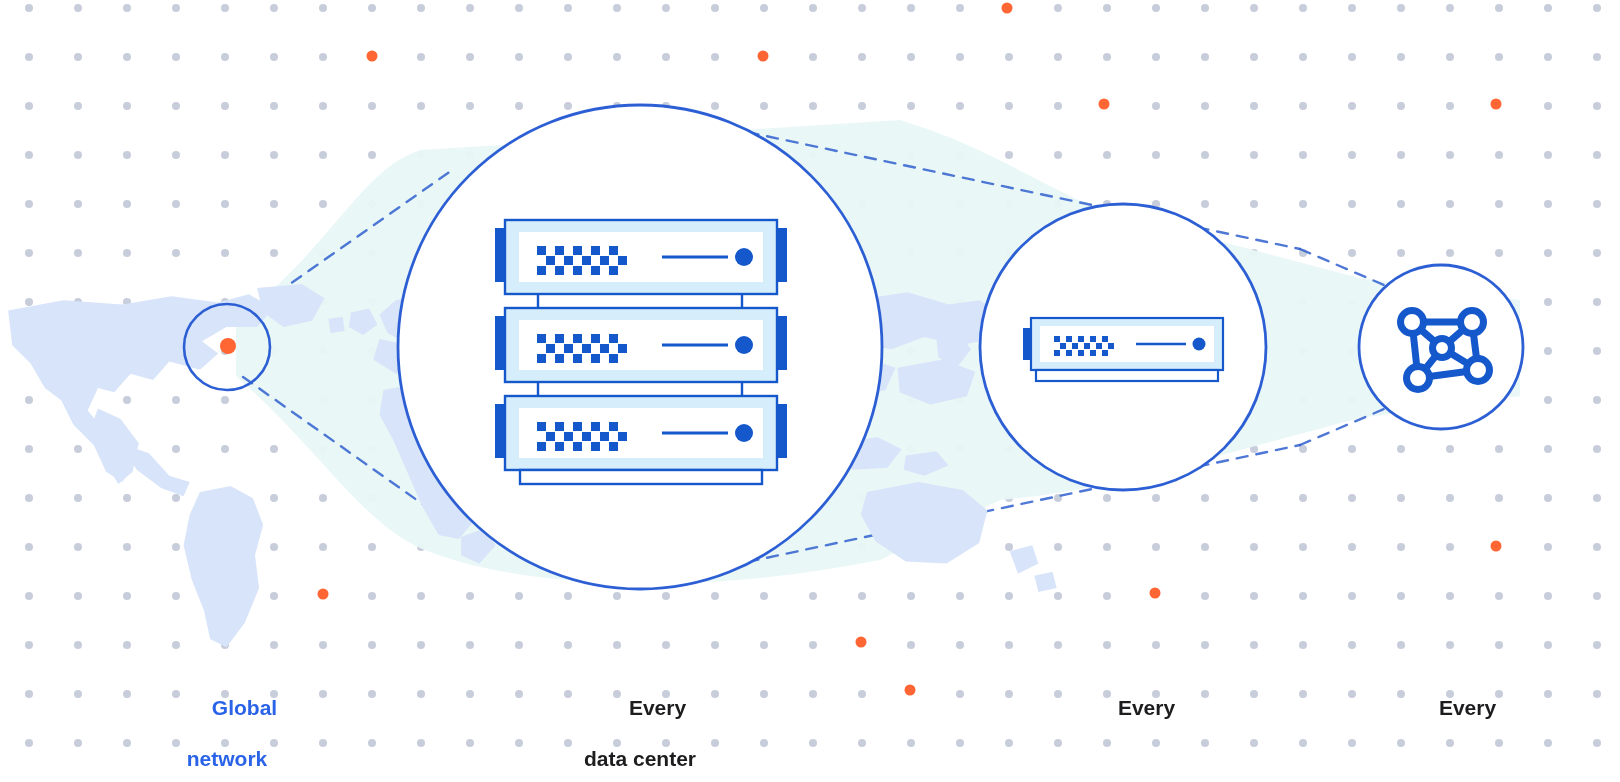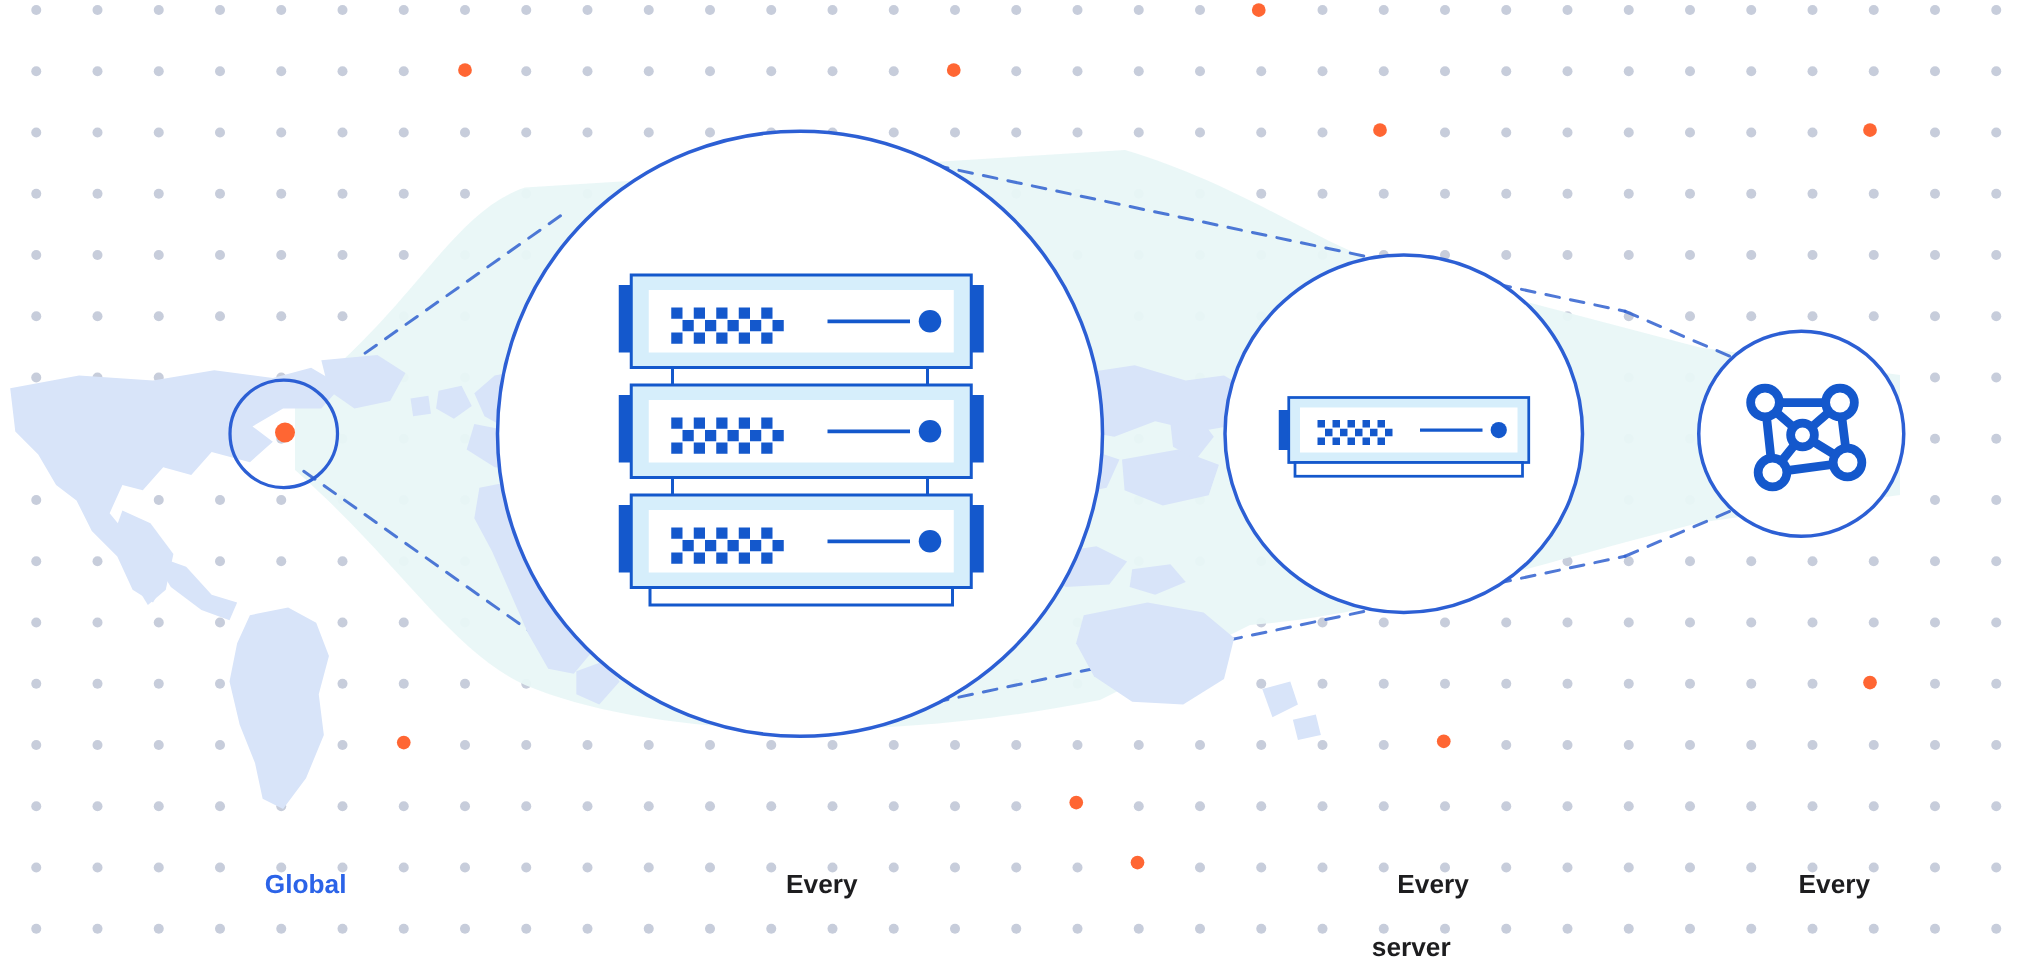--- a/index.html
+++ b/index.html
@@ -786,29 +786,30 @@
       <circle cx="1472" cy="322" r="11.5" fill="#ffffff" stroke="#1458cc" stroke-width="7"></circle>
       <circle cx="1418" cy="378" r="11.5" fill="#ffffff" stroke="#1458cc" stroke-width="7"></circle>
       <circle cx="1478" cy="370" r="11.5" fill="#ffffff" stroke="#1458cc" stroke-width="7"></circle>
       <circle cx="1442" cy="348" r="9.5" fill="#ffffff" stroke="#1458cc" stroke-width="7"></circle>
     </g>
   </svg>
 
   <div class="labels">
     <div class="lab accent" style="left:127px; top:669px; width:200px;">
       <span>Global</span>
+      <span class="l2">network</span>
     </div>
 
     <div class="lab" style="left:540px; top:669px; width:200px;">
       <span>Every</span>
+      <span class="l2">data center</span>
     </div>
 
     <div class="lab" style="left:1029px; top:669px; width:200px;">
       <span>Every</span>
-      <span class="l2">server</span>
     </div>
 
     <div class="lab" style="left:1350px; top:669px; width:200px;">
       <span>Every</span>
     </div>
   </div>
 
 </div>
 
 </body></html>

